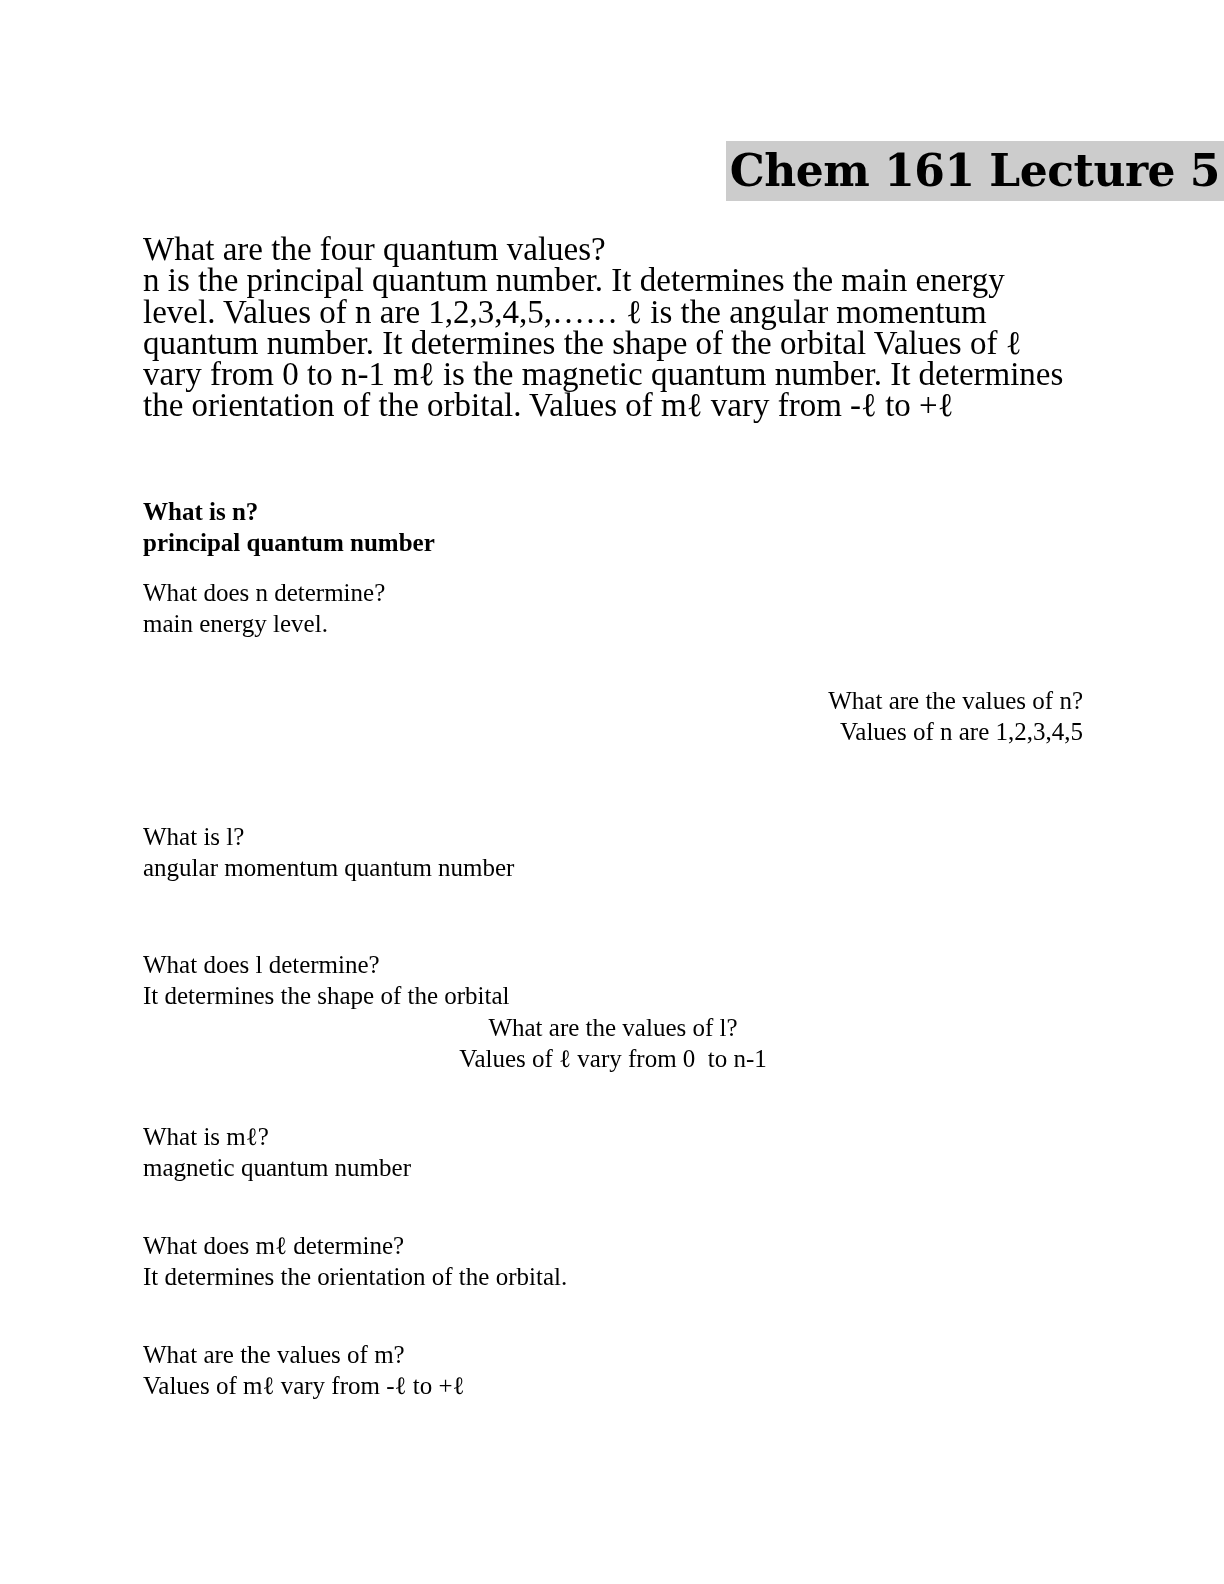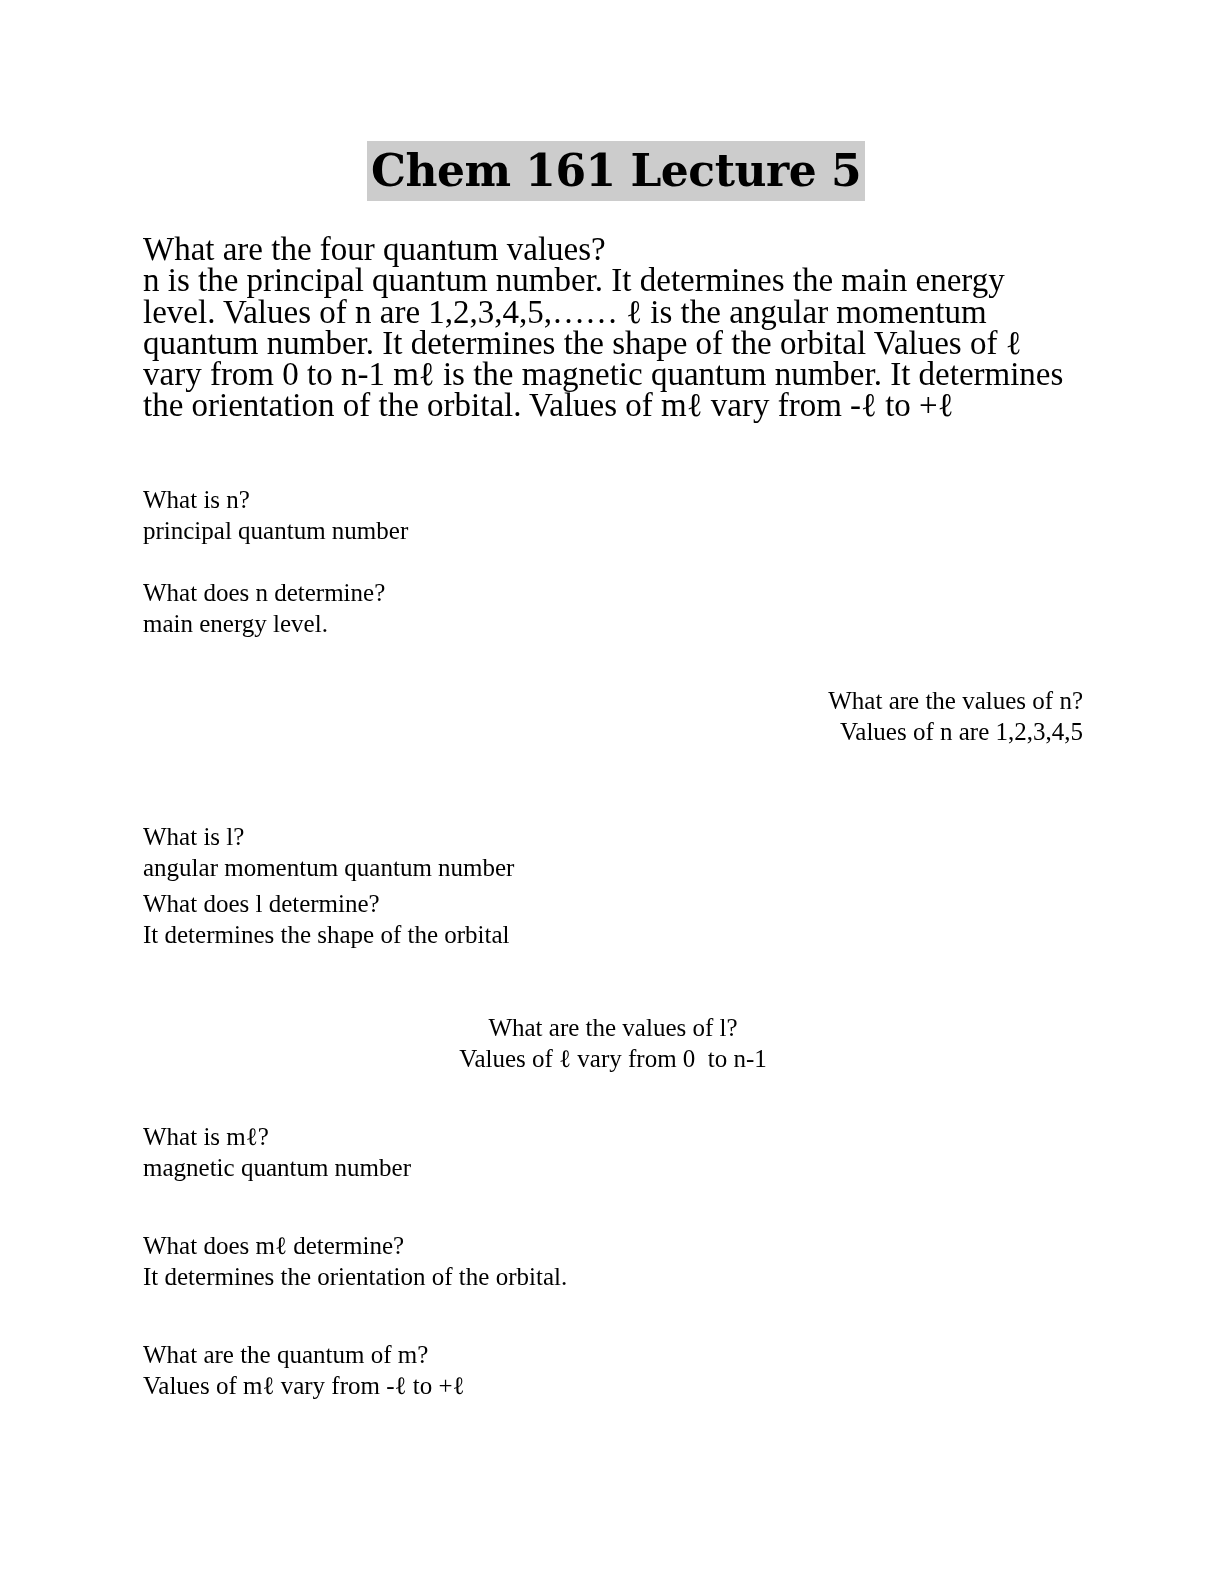--- a/index.html
+++ b/index.html
@@ -20,21 +20,21 @@
       left: 0; top: 0;
       width: 1224px;
       height: 1584px;
       background: #ffffff;
     }
     .title-wrap {
       position: absolute;
       top: 141px;
       left: 0;
       width: 1224px;
-      text-align: center;
+      text-align: right;
     }
     .title {
       display: inline-block;
       background: #cccccc;
       font-family: "DejaVu Serif", serif;
       font-weight: bold;
       font-size: 44px;
       line-height: 60px;
       padding: 0 4px;
       letter-spacing: -0.5px;
@@ -71,58 +71,58 @@
 
   <div class="title-wrap">
     <span class="title">Chem 161 Lecture 5</span>
   </div>
 
   <div class="body-text intro">
     <span class="q">What are the four quantum values?</span>
     <span class="a">n is the principal quantum number. It determines the main energy level. Values of n are 1,2,3,4,5,…… ℓ is the angular momentum quantum number. It determines the shape of the orbital Values of ℓ vary from 0 to n-1 mℓ is the magnetic quantum number. It determines the orientation of the orbital. Values of mℓ vary from -ℓ to +ℓ</span>
   </div>
 
-  <div class="qa" style="top:484px;">
+  <div class="qa" style="top:496px;font-weight:bold;">
     <span class="q">What is n?</span>
     <span class="a">principal quantum number</span>
   </div>
 
   <div class="qa" style="top:577px;">
     <span class="q">What does n determine?</span>
     <span class="a">main energy level.</span>
   </div>
 
   <div class="qa" style="top:685px;text-align:right;">
     <span class="q">What are the values of n?</span>
     <span class="a">Values of n are 1,2,3,4,5</span>
   </div>
 
   <div class="qa" style="top:821px;">
     <span class="q">What is l?</span>
     <span class="a">angular momentum quantum number</span>
   </div>
 
-  <div class="qa" style="top:888px;">
+  <div class="qa" style="top:949px;">
     <span class="q">What does l determine?</span>
     <span class="a">It determines the shape of the orbital</span>
   </div>
 
   <div class="qa" style="top:1012px;text-align:center;">
     <span class="q">What are the values of l?</span>
     <span class="a">Values of ℓ vary from 0  to n-1</span>
   </div>
 
   <div class="qa" style="top:1121px;">
     <span class="q">What is mℓ?</span>
     <span class="a">magnetic quantum number</span>
   </div>
 
   <div class="qa" style="top:1230px;">
     <span class="q">What does mℓ determine?</span>
     <span class="a">It determines the orientation of the orbital.</span>
   </div>
 
   <div class="qa" style="top:1339px;">
-    <span class="q">What are the quantum of m?</span>
+    <span class="q">What are the values of m?</span>
     <span class="a">Values of mℓ vary from -ℓ to +ℓ</span>
   </div>
 
 </div>
 
 </body></html>

